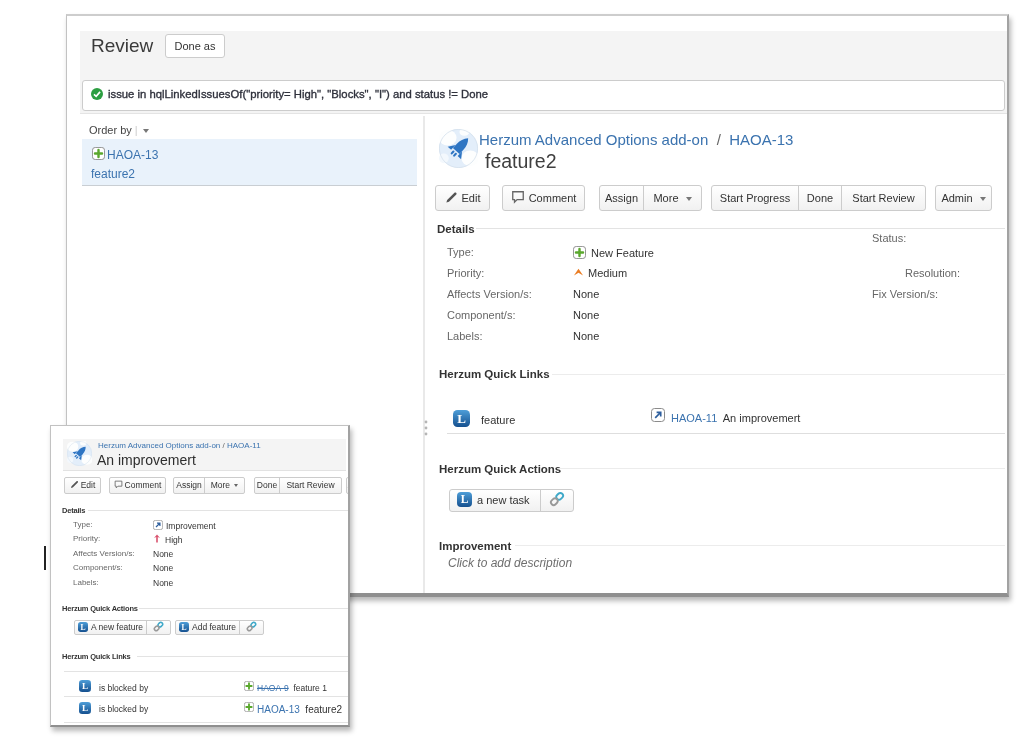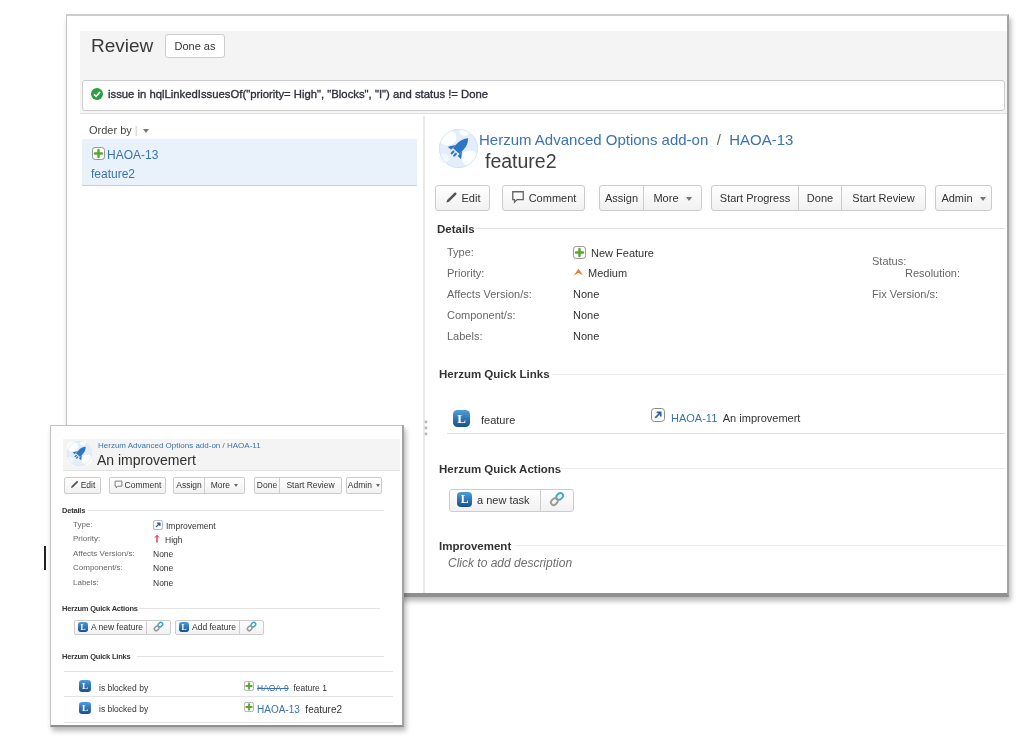--- a/index.html
+++ b/index.html
@@ -5,21 +5,21 @@
 * { margin:0; padding:0; box-sizing:border-box; }
 html,body { width:1028px; height:742px; background:#fff; font-family:"Liberation Sans", sans-serif; overflow:hidden; }
 .abs { position:absolute; white-space:nowrap; }
 #bigwin {
   position:absolute; left:66px; top:14px; width:943px; height:583px;
   background:#fff; border:1px solid #c2c2c2; border-top:2px solid #cdcdcd;
   border-right:2px solid #a2a2a2; border-bottom:4px solid #8f8f8f;
   box-shadow: 2px 4px 5px rgba(0,0,0,0.28);
 }
 #smallwin {
-  position:absolute; overflow:hidden; left:50px; top:425px; width:354px; height:302px;
+  position:absolute; overflow:hidden; left:50px; top:425px; width:300px; height:302px;
   background:#fff; border:1px solid #c2c2c2; border-right:2px solid #a2a2a2;
   border-bottom:2px solid #8f8f8f;
   box-shadow: 2px 4px 5px rgba(0,0,0,0.28); z-index:5;
 }
 
 .band { position:absolute; left:13px; right:0; top:15px; height:83px; background:#f4f4f4; border-bottom:1px solid #e4e4e4; }
 .searchtitle { position:absolute; left:24px; top:19px; font-size:19px; color:#3a3a3a; }
 .saveas { position:absolute; left:98px; top:18px; width:60px; height:24px; background:#fff; border:1px solid #ccc; border-radius:3px; font-size:11px; color:#333; text-align:center; line-height:22px; }
 .querybox { position:absolute; left:15px; top:64px; width:923px; height:31px; background:#fff; border:1px solid #ccc; border-radius:3px; }
 .qtext { position:absolute; top:7px; font-size:11.3px; color:#30323d; -webkit-text-stroke:0.35px #30323d; }
@@ -125,21 +125,21 @@
   <div class="lbl" style="left:380px;top:251px">Priority:</div>
   <div class="val" style="left:506px;top:251px"><svg width="11" height="11" viewBox="0 0 12 12" style="vertical-align:-1px;margin-right:4px">
         <path d="M6 1.8 L11 9.4 L6 6.4 L1 9.4 Z" fill="#ea7d24"></path>
       </svg>Medium</div>
   <div class="lbl" style="left:380px;top:272px">Affects Version/s:</div>
   <div class="val" style="left:506px;top:272px">None</div>
   <div class="lbl" style="left:380px;top:293px">Component/s:</div>
   <div class="val" style="left:506px;top:293px">None</div>
   <div class="lbl" style="left:380px;top:314px">Labels:</div>
   <div class="val" style="left:506px;top:314px">None</div>
-  <div class="lbl" style="left:805px;top:239px">Status:</div>
+  <div class="lbl" style="left:805px;top:216px">Status:</div>
   <div class="lbl" style="left:838px;top:251px">Resolution:</div>
   <div class="lbl" style="left:805px;top:272px">Fix Version/s:</div>
 
   <div class="sechead" style="left:372px;top:352px">Herzum Quick Links</div>
   <div class="hrule" style="left:485px;top:358px;width:453px;background:#ececec"></div>
   <svg class="abs" style="left:386px;top:394px" width="17" height="17" viewBox="0 0 17 17">
       <defs>
         <linearGradient id="lg1" x1="0" y1="0" x2="0" y2="1">
           <stop offset="0" stop-color="#4e9ed8"></stop>
           <stop offset="1" stop-color="#15508f"></stop>

